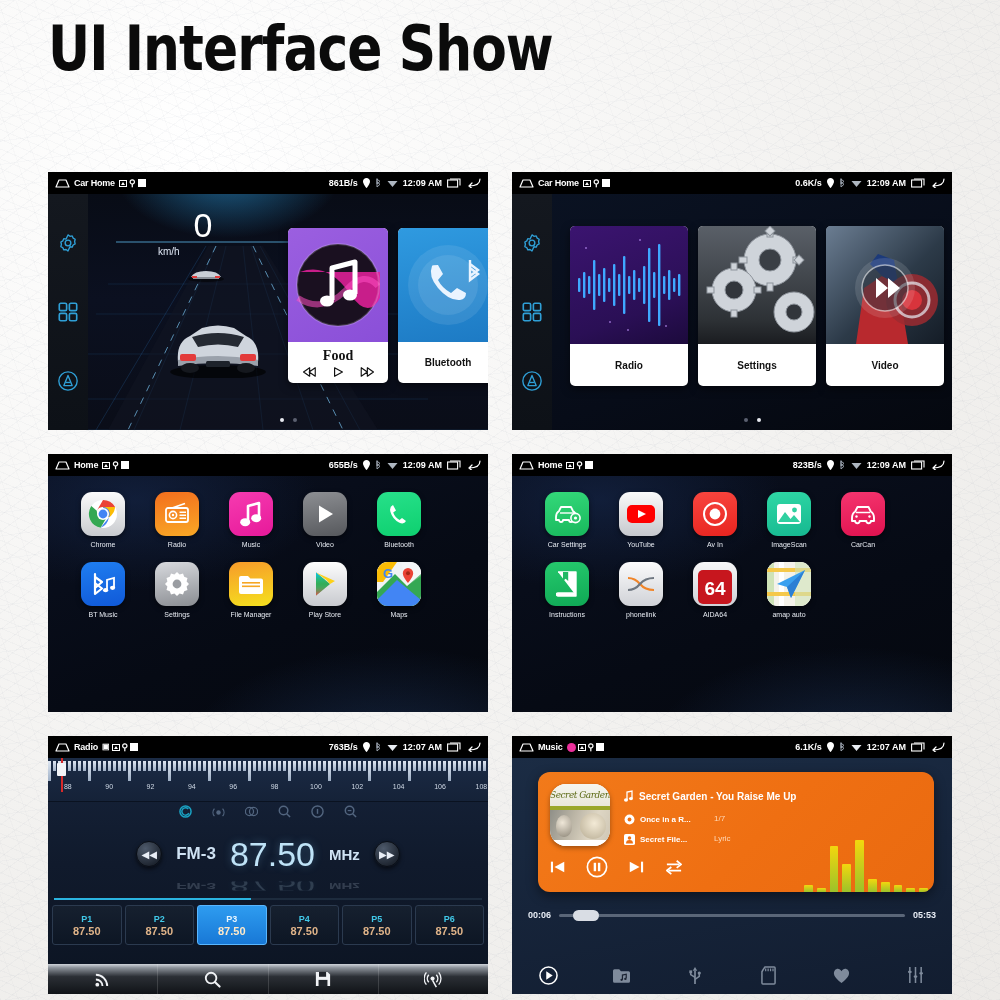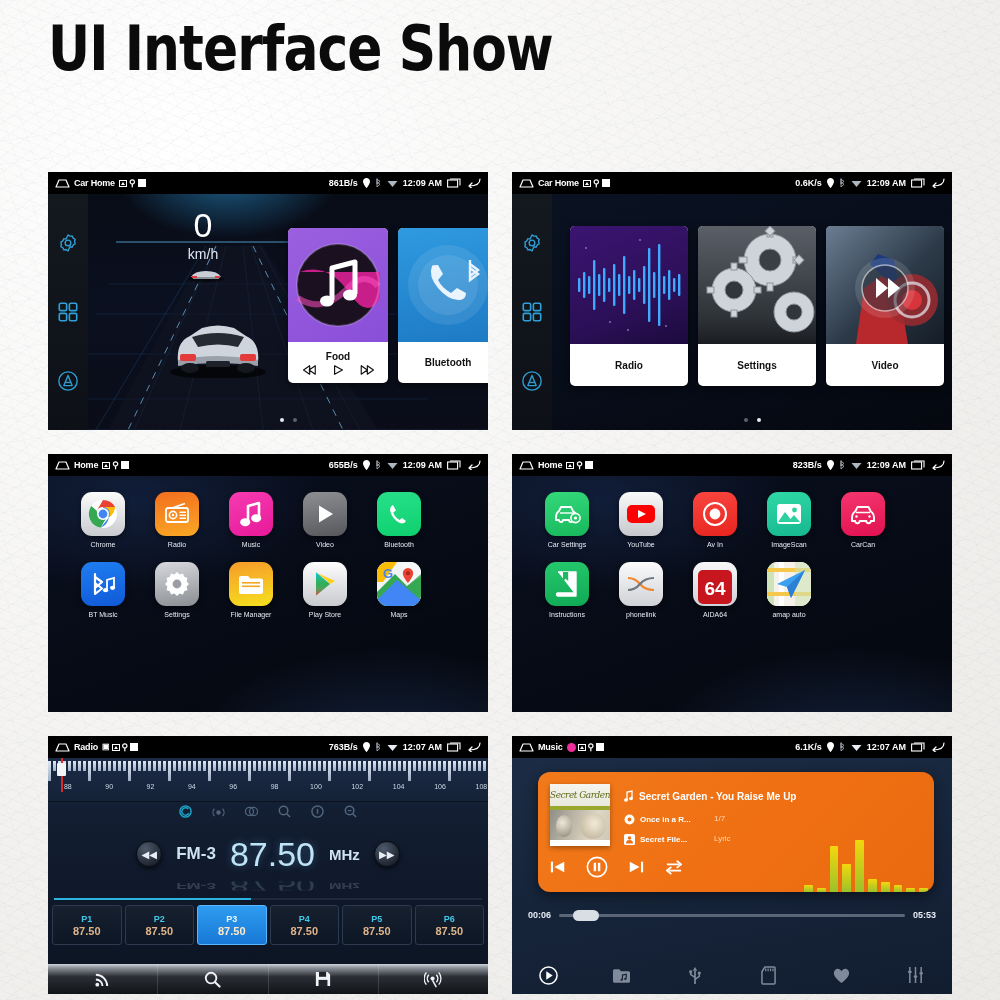--- a/index.html
+++ b/index.html
@@ -58,21 +58,21 @@
   .sb-ico{width:22px;height:22px;color:#2f9fd6;}
   .home-body{position:absolute;left:40px;right:0;top:22px;bottom:0;overflow:hidden;}
   
   .hud{
     position:absolute;inset:0;
     background:
       radial-gradient(ellipse 160px 90px at 35% -8%, rgba(40,140,200,.65), rgba(10,18,34,0) 70%),
       linear-gradient(180deg,#080c16 0%,#0b1020 45%,#0a0d18 100%);
   }
   .speed-num{position:absolute;left:70px;top:14px;width:90px;text-align:center;color:#fff;font-size:34px;font-weight:300;line-height:1;}
-  .speed-unit{position:absolute;left:70px;top:52px;width:90px;text-align:center;color:#dfe8f5;font-size:14px;}
+  .speed-unit{position:absolute;left:70px;top:52px;width:90px;color:#dfe8f5;font-size:10px;}
   .card{position:absolute;top:34px;width:100px;height:155px;border-radius:5px;overflow:hidden;background:#fff;box-shadow:0 3px 8px rgba(0,0,0,.5);}
   .card-top{height:114px;position:relative;overflow:hidden;}
   .card-lbl{height:41px;display:flex;flex-direction:column;align-items:center;justify-content:center;color:#111;font-size:10px;font-weight:bold;}
   .dots{position:absolute;bottom:8px;left:0;right:0;display:flex;justify-content:center;gap:9px;}
   .dot{width:4px;height:4px;border-radius:50%;background:#5b6070;}
   .dot.on{background:#e8eaf0;}
   
   .apps{position:absolute;left:40px;right:0;top:22px;bottom:0;padding:16px 14px 0;
     background:
       radial-gradient(ellipse 300px 160px at 78% 120%, rgba(40,70,120,.45), rgba(0,0,0,0) 70%),
@@ -107,21 +107,21 @@
   .pre-n{font-size:9px;font-weight:bold;color:#41c8e8;text-align:right;}
   .pre.on .pre-n{color:#e8f6ff;}
   .pre-f{font-size:11px;font-weight:bold;color:#e0b489;}
   .pre.on .pre-f{color:#ffe9c9;}
   .rtoolbar{position:absolute;left:0;right:0;bottom:0;height:30px;background:linear-gradient(180deg,#cfd4da 0%,#8e949c 12%,#2b2f35 42%,#101317 100%);display:flex;}
   .rtool{flex:1;display:flex;align-items:center;justify-content:center;color:#f0f2f5;border-right:1px solid rgba(255,255,255,.14);}
   .rtool:last-child{border-right:none;}
   
   .music-body{position:absolute;left:0;right:0;top:22px;bottom:0;background:linear-gradient(170deg,#1b2c44,#16243a 50%,#121d30);}
   .mcard{position:absolute;left:26px;right:18px;top:14px;height:120px;background:linear-gradient(135deg,#f27a1a,#ef6f12 55%,#ea6a10);border-radius:12px;overflow:hidden;box-shadow:0 4px 12px rgba(0,0,0,.45);}
-  .albumart{position:absolute;left:12px;top:12px;width:60px;height:62px;background:#fff;border-radius:0;overflow:hidden;box-shadow:0 2px 5px rgba(0,0,0,.35);}
+  .albumart{position:absolute;left:12px;top:12px;width:60px;height:62px;background:#fff;border-radius:16px;overflow:hidden;box-shadow:0 2px 5px rgba(0,0,0,.35);}
   .aa-top{height:22px;background:linear-gradient(180deg,#f6f5ee,#e9e8dc);position:relative;}
   .aa-script{position:absolute;inset:0;display:flex;align-items:center;justify-content:center;font-family:"DejaVu Serif","Liberation Serif",serif;font-style:italic;font-size:9px;color:#5d6b16;letter-spacing:-.5px;}
   .aa-band{height:4px;background:#9aa82b;}
   .aa-photo{height:30px;background:linear-gradient(110deg,#8f8f88 0%,#b9b3a4 35%,#ded6c4 70%,#cfc7b5 100%);position:relative;}
   .aa-photo:before{content:"";position:absolute;left:6px;top:5px;width:16px;height:22px;border-radius:50% 50% 45% 45%;background:radial-gradient(circle at 40% 35%,#efe7d8,#8d8678);}
   .aa-photo:after{content:"";position:absolute;right:4px;top:3px;width:26px;height:26px;border-radius:50%;background:radial-gradient(circle at 55% 40%,#f3ead6,#b6ab92);}
   .aa-foot{height:6px;background:#fff;}
   .m-song{position:absolute;left:86px;top:18px;right:10px;display:flex;align-items:center;gap:6px;color:#fff;font-size:10px;font-weight:bold;white-space:nowrap;overflow:hidden;}
   .m-meta{position:absolute;left:86px;top:42px;display:flex;align-items:center;gap:5px;color:#fff;font-size:8px;font-weight:bold;}
   .m-meta2{position:absolute;left:86px;top:62px;display:flex;align-items:center;gap:5px;color:#fff;font-size:8px;font-weight:bold;}
@@ -253,21 +253,21 @@
             <path d="M9 57 a41 41 0 0 1 82 0 a41 41 0 0 1-82 0" fill="none"></path>
             <path d="M12 44 Q40 34 62 66 Q80 92 92 70 L92 44 Z" fill="#e8219e" opacity=".85"></path>
             <path d="M10 70 Q34 86 58 62 Q76 42 90 58" stroke="#ff4fc2" stroke-width="6" fill="none" opacity=".55"></path>
             <circle cx="50" cy="57" r="41" fill="none" stroke="rgba(255,255,255,.18)" stroke-width="2"></circle>
             <path d="M44 72 V40 L67 34 V66" fill="none" stroke="#fff" stroke-width="5" stroke-linejoin="round"></path>
             <ellipse cx="39" cy="73" rx="7" ry="5.5" fill="#fff"></ellipse>
             <ellipse cx="62" cy="67" rx="7" ry="5.5" fill="#fff"></ellipse>
           </svg>
         </div>
         <div class="card-lbl">
-          <span style="font-size:10px;">Food</span>
+          <span style="font-size:14px;font-family:Liberation Serif, serif;">Food</span>
           <span style="display:flex;gap:16px;margin-top:3px;">
             <svg width="14" height="10" viewBox="0 0 16 11">
                 <path d="M7 5.5 L14 0.6 V10.4 Z M0.6 5.5 L7.6 0.6 V10.4 Z" fill="none" stroke="#111" stroke-width="1.3" stroke-linejoin="round"></path>
               </svg>
             <svg width="11" height="10" viewBox="0 0 11 11">
                 <path d="M1.2 0.8 L9.8 5.5 L1.2 10.2 Z" fill="none" stroke="#111" stroke-width="1.3" stroke-linejoin="round"></path>
               </svg>
             <svg width="14" height="10" viewBox="0 0 16 11">
                 <path d="M8.4 5.5 L1.4 0.6 V10.4 Z M15.4 5.5 L8.4 0.6 V10.4 Z" fill="none" stroke="#111" stroke-width="1.3" stroke-linejoin="round"></path>
               </svg>

